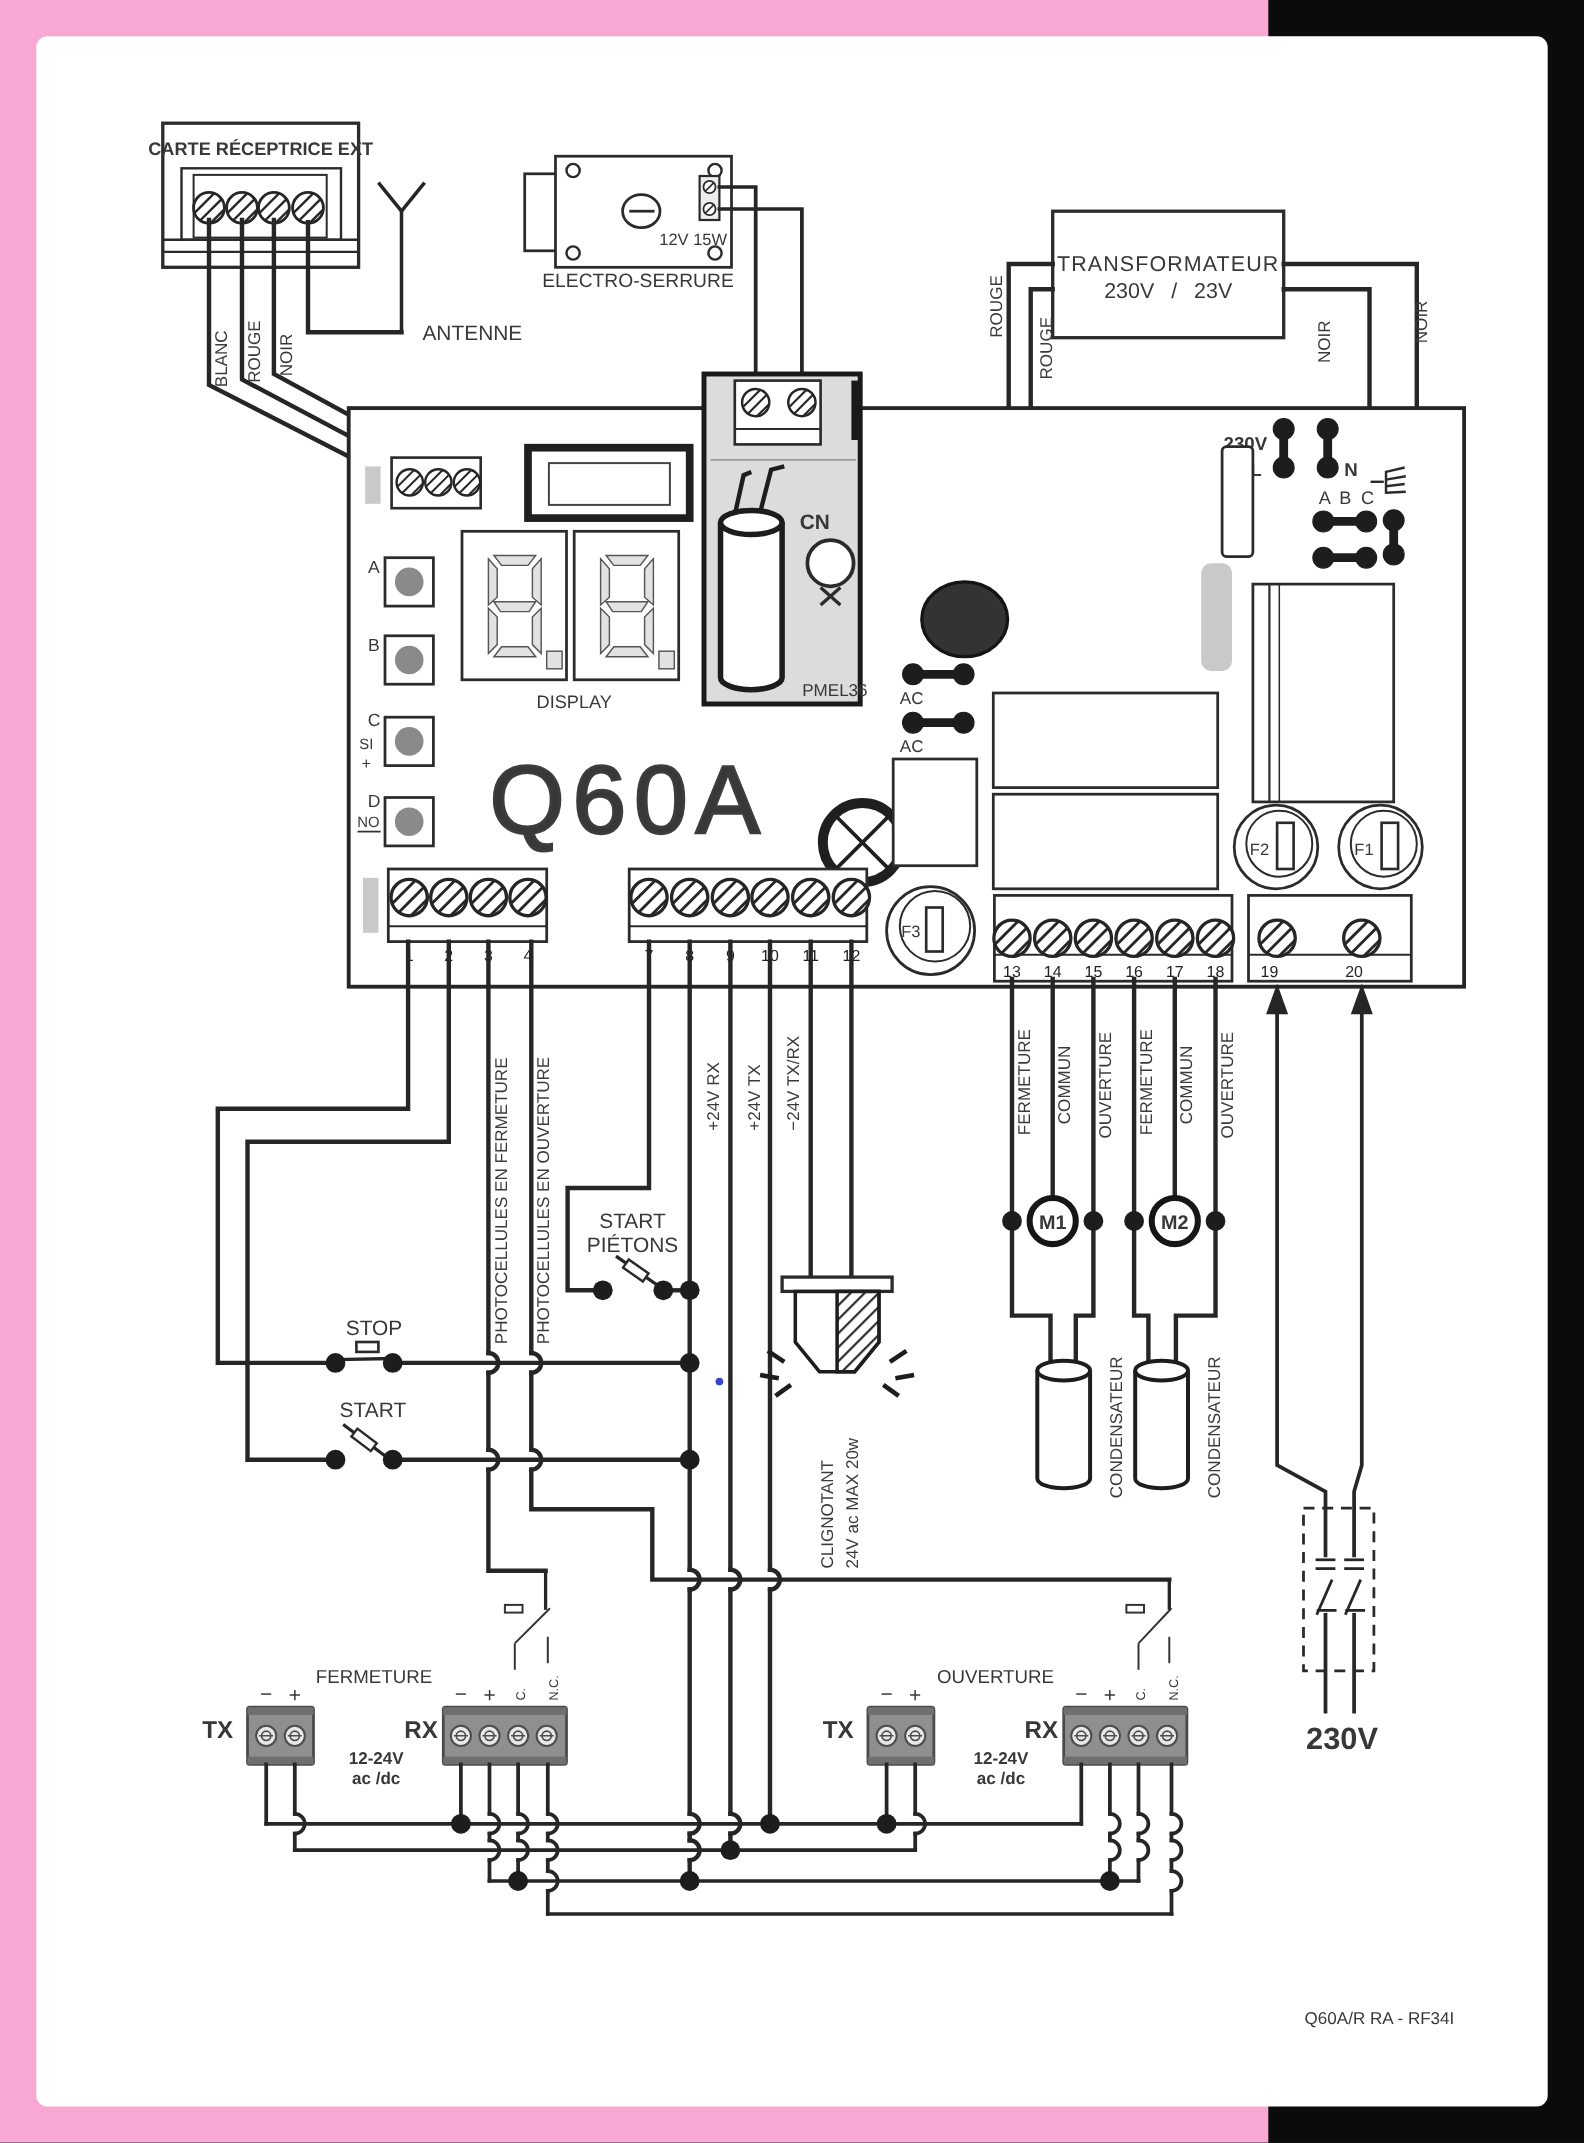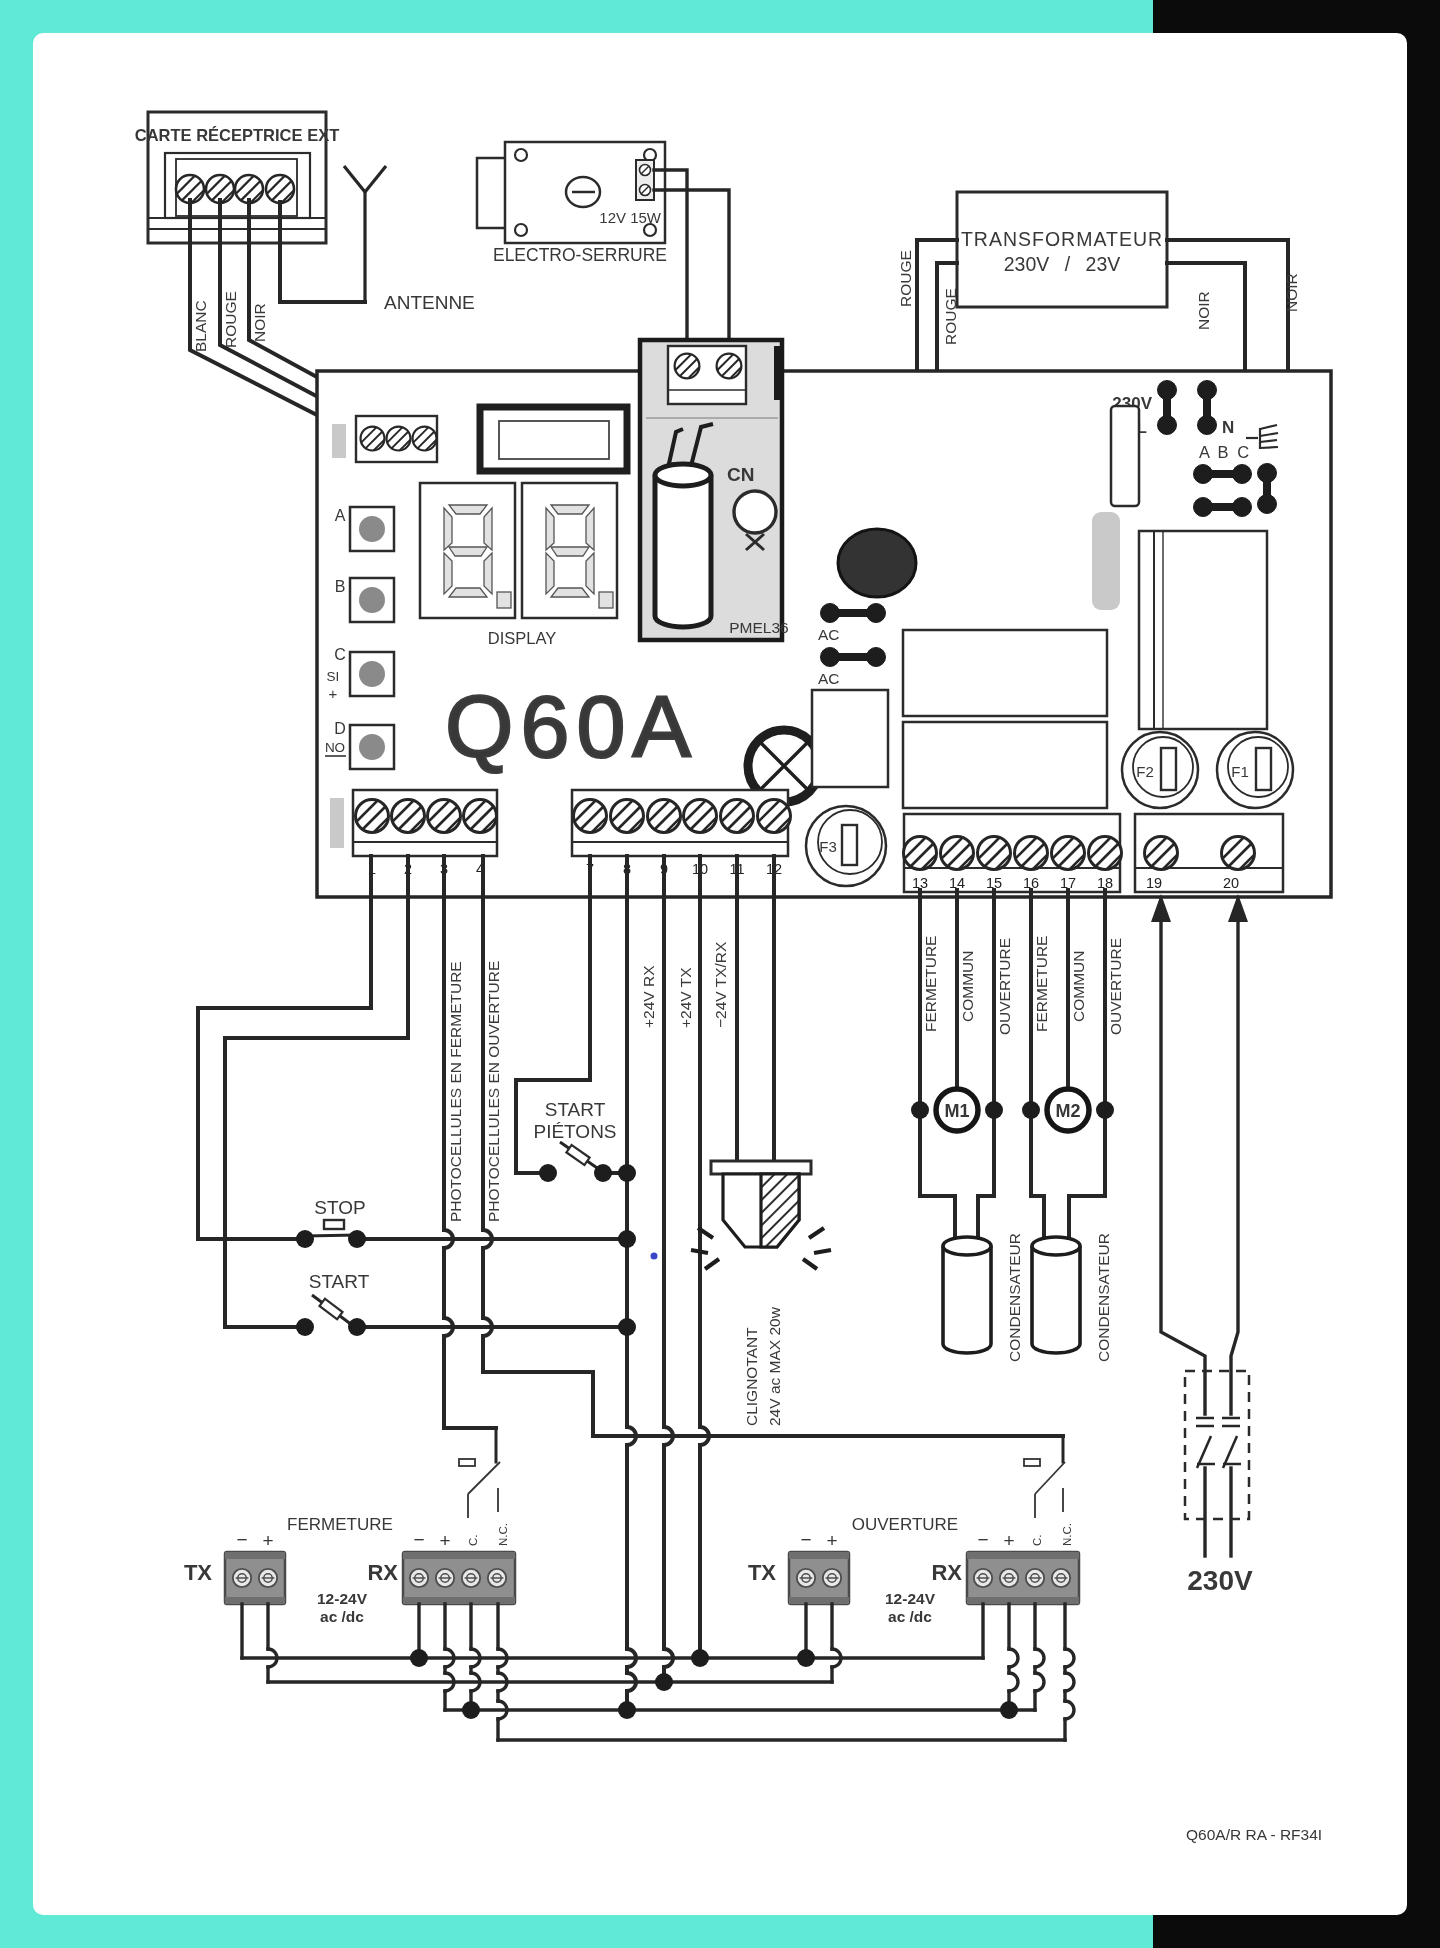--- a/index.html
+++ b/index.html
@@ -1,16 +1,16 @@
 <!DOCTYPE html>
 <html><head>
 <meta charset="utf-8">
 <style>
   html,body{margin:0;padding:0;background:#0b0b0c;}
-  .stage{position:relative;width:1153px;height:1948px;background:#5eead4;font-family:"Liberation Sans",sans-serif;}
+  .stage{position:relative;width:1153px;height:1948px;background:#f9a8d4;font-family:"Liberation Sans",sans-serif;}
   svg{position:absolute;left:0;top:0;}
   svg text{font-family:"Liberation Sans","DejaVu Sans",sans-serif;fill:#383838;}
   .w{stroke:#262626;stroke-width:4;fill:none;stroke-linecap:square;}
   .w3{stroke:#262626;stroke-width:3.4;fill:none;stroke-linecap:square;}
   .thin{stroke:#333;stroke-width:1.8;fill:none;}
   .o{stroke:#2b2b2b;fill:#fff;}
   .dot{fill:#1d1d1d;}
   .num{font-size:14.5px;fill:#222;}
   .vert{font-size:15.5px;fill:#3a3a3a;}
 </style>

